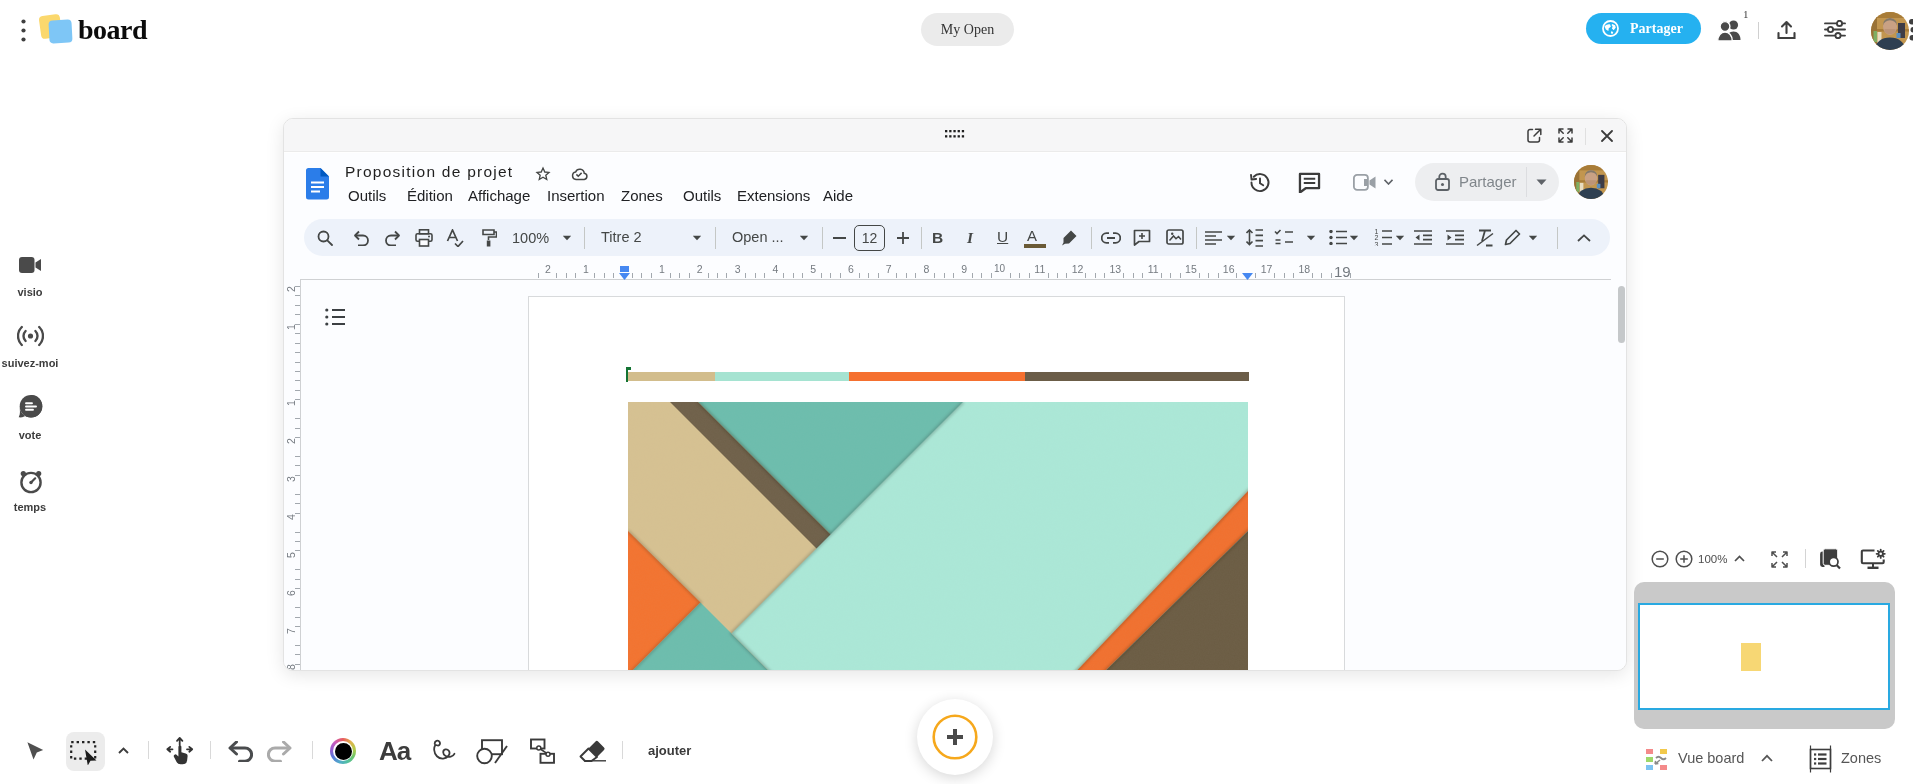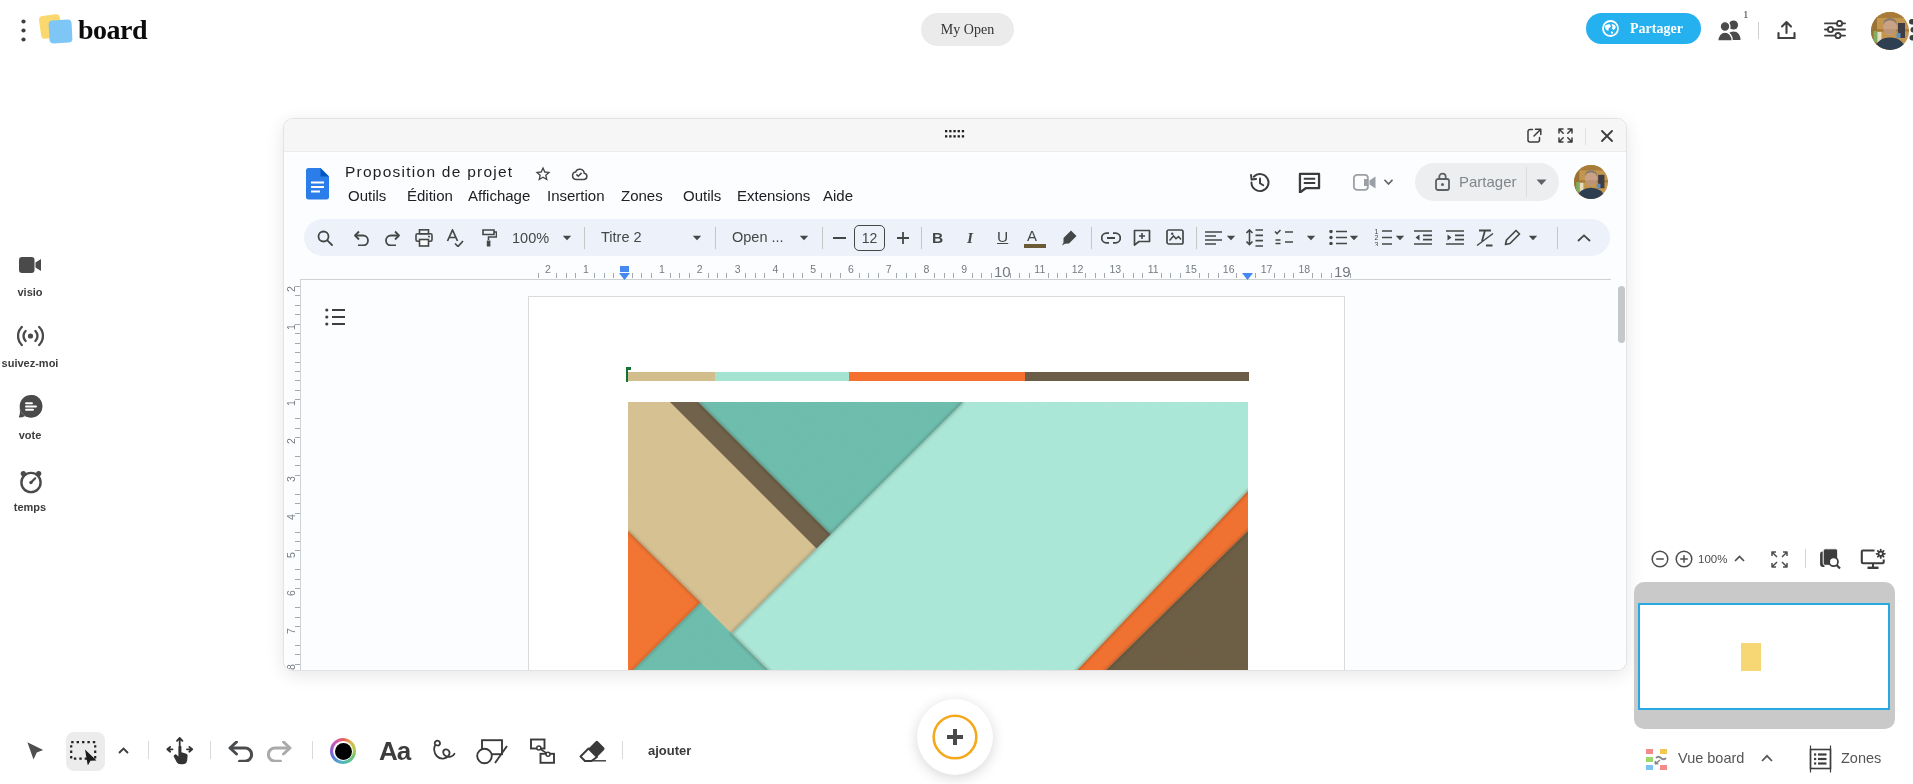--- a/index.html
+++ b/index.html
@@ -427,21 +427,21 @@
             <div class="abs" style="left:294px;top:110px;width:16px;text-align:center;font-size:10.5px;color:#747a80;">1</div>
             <div class="abs" style="left:370px;top:110px;width:16px;text-align:center;font-size:10.5px;color:#747a80;">1</div>
             <div class="abs" style="left:407.78px;top:110px;width:16px;text-align:center;font-size:10.5px;color:#747a80;">2</div>
             <div class="abs" style="left:445.56px;top:110px;width:16px;text-align:center;font-size:10.5px;color:#747a80;">3</div>
             <div class="abs" style="left:483.34000000000003px;top:110px;width:16px;text-align:center;font-size:10.5px;color:#747a80;">4</div>
             <div class="abs" style="left:521.12px;top:110px;width:16px;text-align:center;font-size:10.5px;color:#747a80;">5</div>
             <div class="abs" style="left:558.9px;top:110px;width:16px;text-align:center;font-size:10.5px;color:#747a80;">6</div>
             <div class="abs" style="left:596.6800000000001px;top:110px;width:16px;text-align:center;font-size:10.5px;color:#747a80;">7</div>
             <div class="abs" style="left:634.46px;top:110px;width:16px;text-align:center;font-size:10.5px;color:#747a80;">8</div>
             <div class="abs" style="left:672.24px;top:110px;width:16px;text-align:center;font-size:10.5px;color:#747a80;">9</div>
-            <div class="abs" style="left:710.02px;top:110px;width:16px;text-align:right;font-size:15px;color:#747a80;">10</div>
+            <div class="abs" style="left:710.02px;top:110px;width:16px;text-align:left;font-size:10px;color:#747a80;">10</div>
             <div class="abs" style="left:747.8px;top:110px;width:16px;text-align:center;font-size:10.5px;color:#747a80;">11</div>
             <div class="abs" style="left:785.58px;top:110px;width:16px;text-align:center;font-size:10.5px;color:#747a80;">12</div>
             <div class="abs" style="left:823.36px;top:110px;width:16px;text-align:center;font-size:10.5px;color:#747a80;">13</div>
             <div class="abs" style="left:861.14px;top:110px;width:16px;text-align:center;font-size:10.5px;color:#747a80;">11</div>
             <div class="abs" style="left:898.9200000000001px;top:110px;width:16px;text-align:center;font-size:10.5px;color:#747a80;">15</div>
             <div class="abs" style="left:936.7px;top:110px;width:16px;text-align:center;font-size:10.5px;color:#747a80;">16</div>
             <div class="abs" style="left:974.48px;top:110px;width:16px;text-align:center;font-size:10.5px;color:#747a80;">17</div>
             <div class="abs" style="left:1012.26px;top:110px;width:16px;text-align:center;font-size:10.5px;color:#747a80;">18</div>
             <div class="abs" style="left:1050.04px;top:110px;width:16px;text-align:center;font-size:15px;color:#747a80;">19</div>
             <div class="abs" style="left:253.5px;top:120px;width:1px;height:4.5px;background:#a2a8ae;"></div>

